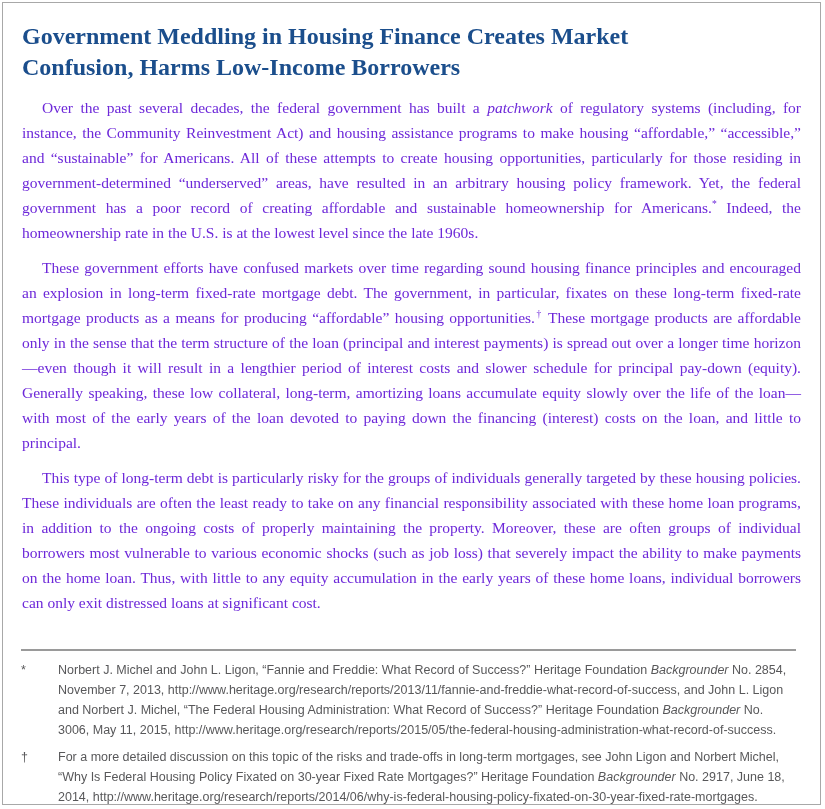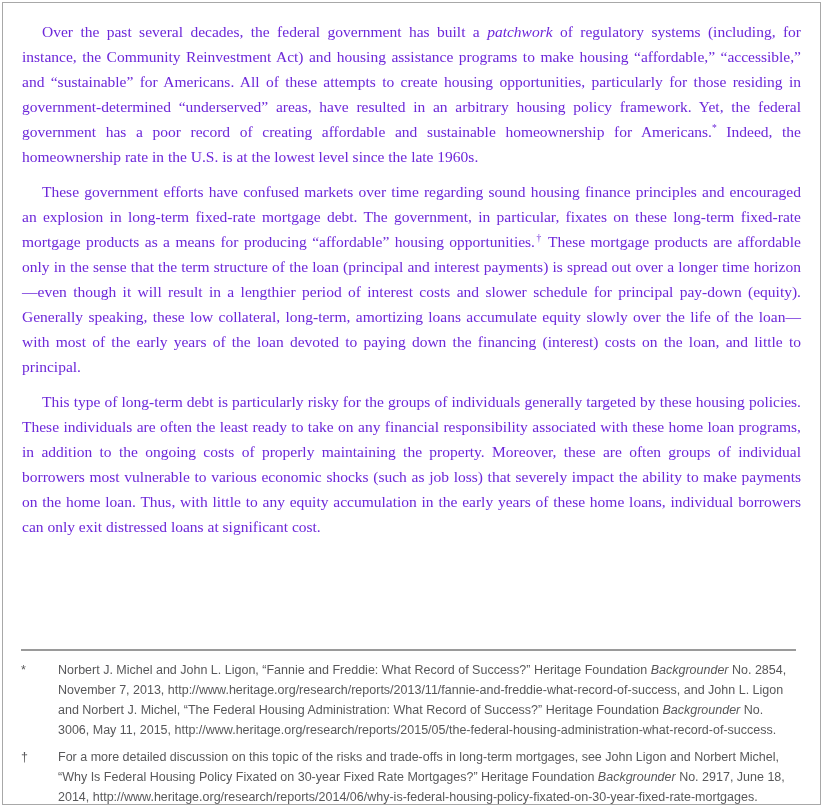--- a/index.html
+++ b/index.html
@@ -54,20 +54,21 @@
   }
   .footnote { display: flex; margin-bottom: 7px; }
   .fn-marker { flex: 0 0 37px; }
   .fn-text { flex: 1; overflow-wrap: anywhere; }
 </style>
 </head>
 <body>
 
 <div class="page">
 
+  <h1 class="title">Government Meddling in Housing Finance Creates Market Confusion, Harms Low-Income Borrowers</h1>
 
   <p class="para"><span>Over the past several decades, the federal government has built a </span><em>patchwork</em><span> of regulatory systems (including, for instance, the Community Reinvestment Act) and housing assistance programs to make housing “affordable,” “accessible,” and “sustainable” for Americans. All of these attempts to create housing opportunities, particularly for those residing in government-determined “underserved” areas, have resulted in an arbitrary housing policy framework. Yet, the federal government has a poor record of creating affordable and sustainable homeownership for Americans.</span><sup class="fnref">*</sup><span> Indeed, the homeownership rate in the U.S. is at the lowest level since the late 1960s.</span></p>
 
   <p class="para"><span>These government efforts have confused markets over time regarding sound housing finance principles and encouraged an explosion in long-term fixed-rate mortgage debt. The government, in particular, fixates on these long-term fixed-rate mortgage products as a means for producing “affordable” housing opportunities.</span><sup class="fnref">†</sup><span> These mortgage products are affordable only in the sense that the term structure of the loan (principal and interest payments) is spread out over a longer time horizon—even though it will result in a lengthier period of interest costs and slower schedule for principal pay-down (equity). Generally speaking, these low collateral, long-term, amortizing loans accumulate equity slowly over the life of the loan—with most of the early years of the loan devoted to paying down the financing (interest) costs on the loan, and little to principal.</span></p>
 
   <p class="para"><span>This type of long-term debt is particularly risky for the groups of individuals generally targeted by these housing policies. These individuals are often the least ready to take on any financial responsibility associated with these home loan programs, in addition to the ongoing costs of properly maintaining the property. Moreover, these are often groups of individual borrowers most vulnerable to various economic shocks (such as job loss) that severely impact the ability to make payments on the home loan. Thus, with little to any equity accumulation in the early years of these home loans, individual borrowers can only exit distressed loans at significant cost.</span></p>
 
   <div class="footnotes">
     <div class="footnote">
       <span class="fn-marker">*</span>

